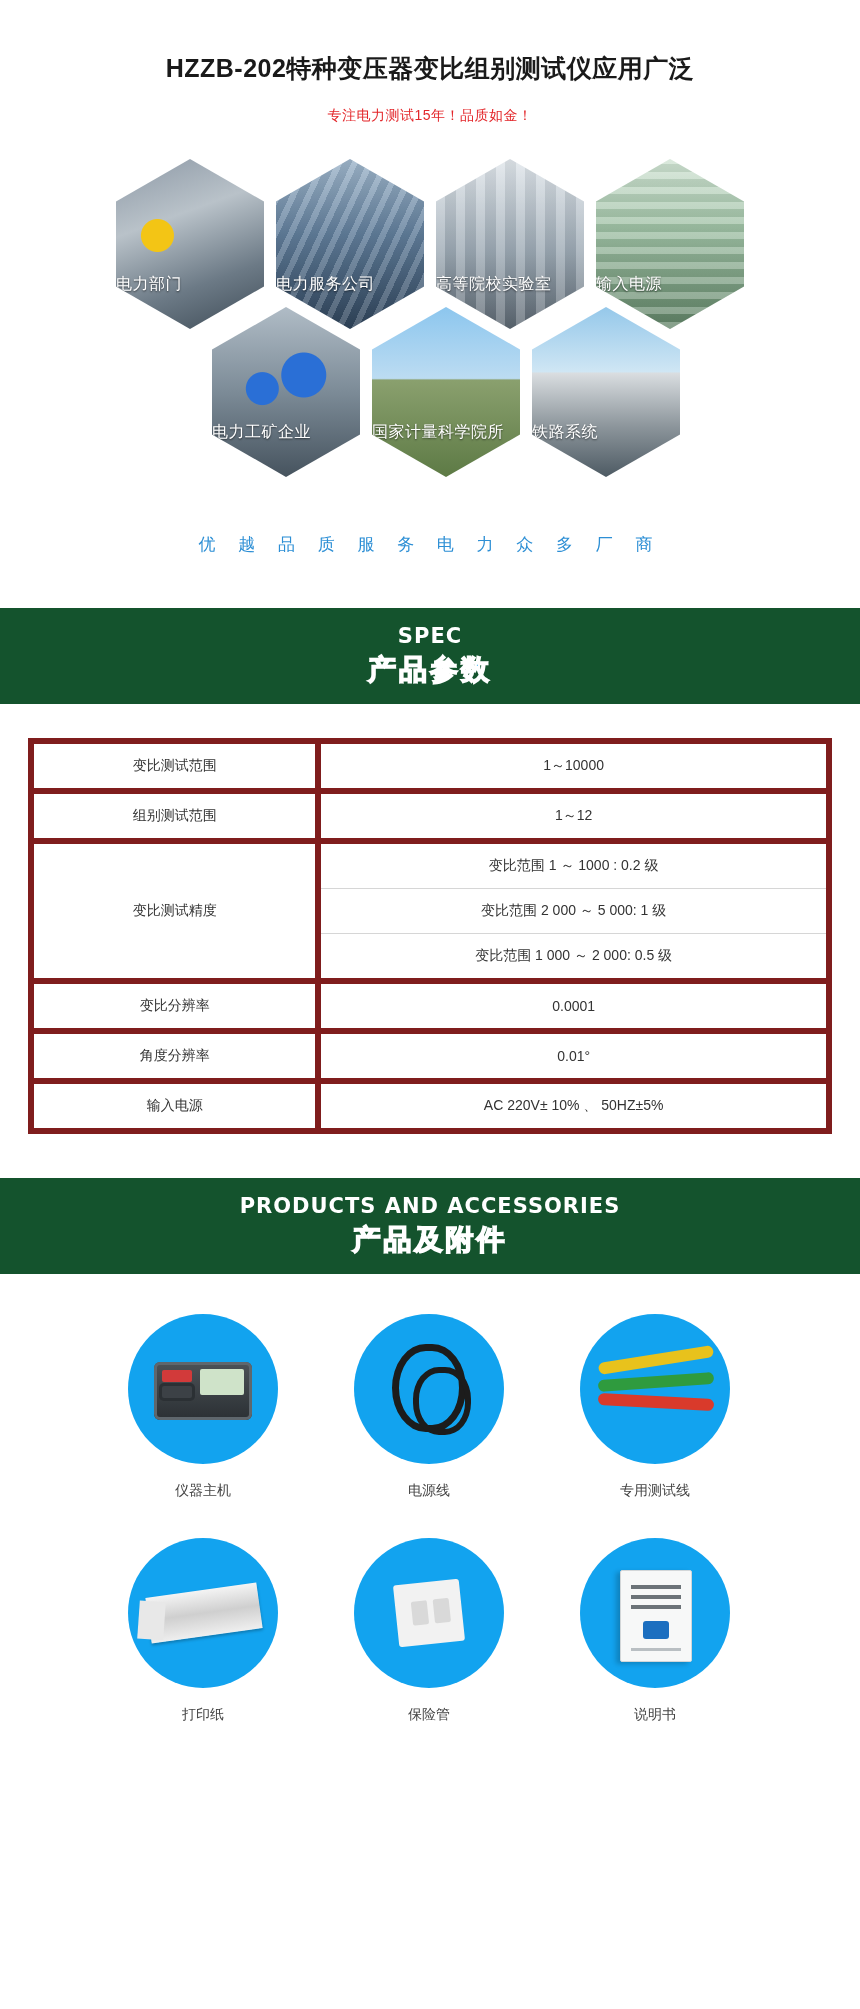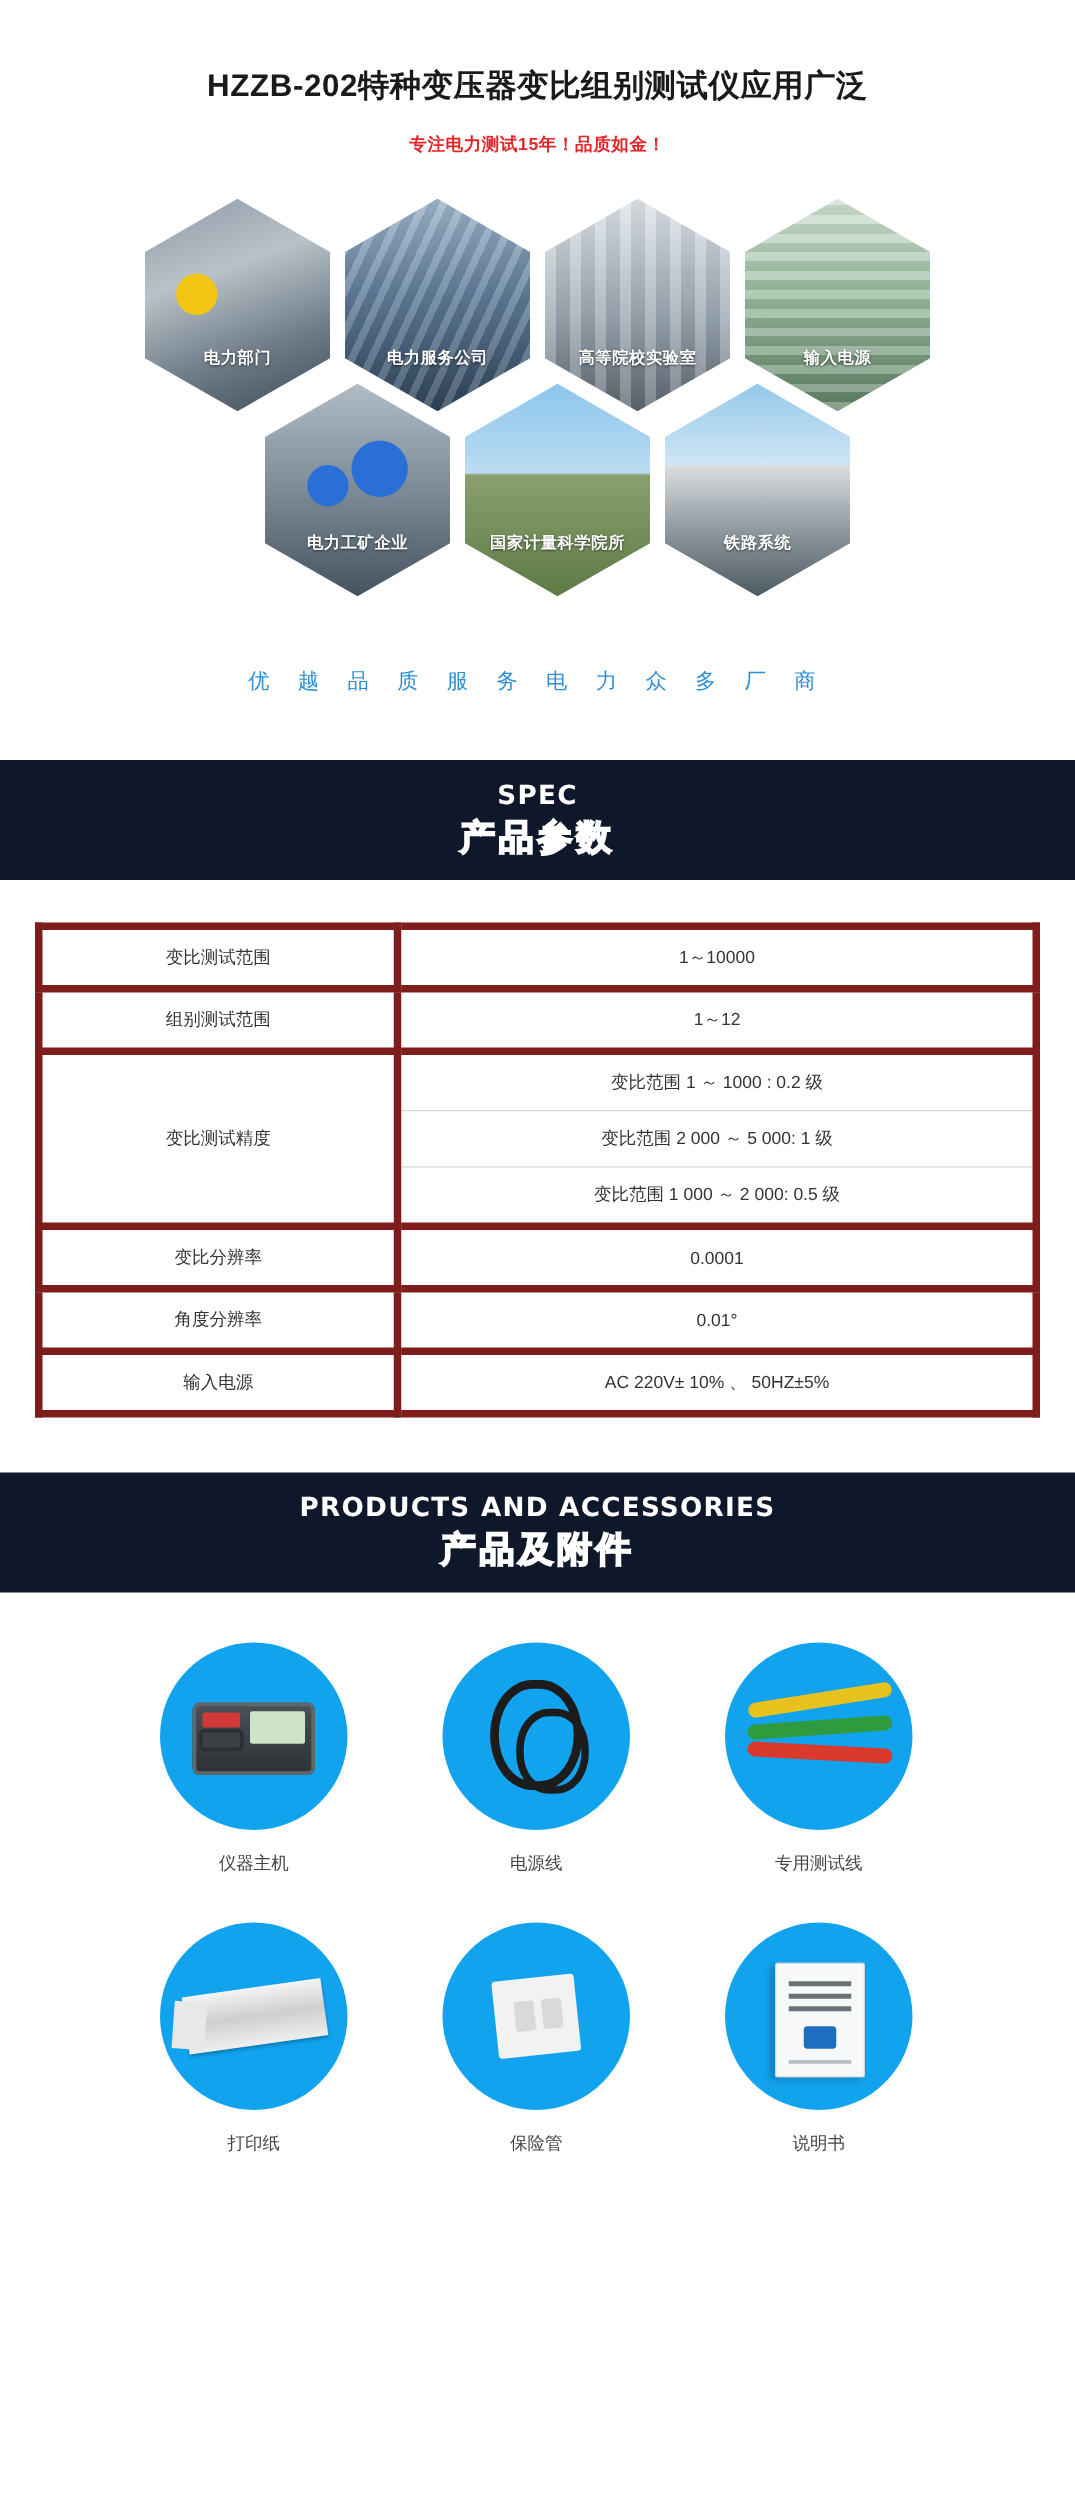--- a/index.html
+++ b/index.html
@@ -16,21 +16,21 @@
   .hero { padding: 32px 0 0 0; text-align: center; }
   .hero-title {
     font-size: 25px;
     font-weight: bold;
     color: #1a1a1a;
     letter-spacing: 0.5px;
     margin: 20px 0 0 0;
   }
   .hero-sub {
     font-size: 14px;
-    font-weight: bold;
+    font-weight: normal;
     color: #e3262a;
     margin-top: 22px;
     letter-spacing: 0.5px;
   }
 
   
   .hex-wrap { margin-top: 34px; position: relative; height: 340px; }
   .hex-row { display: flex; justify-content: center; gap: 12px; }
   .hex-row.second { margin-top: -22px; margin-left: 32px; }
   .hex {
@@ -38,24 +38,24 @@
     width: 148px;
     height: 170px;
     clip-path: polygon(50% 0%, 100% 25%, 100% 75%, 50% 100%, 0% 75%, 0% 25%);
     overflow: hidden;
   }
   .hex .photo { position: absolute; inset: 0; }
   .hex .cap {
     position: absolute;
     left: 0; right: 0;
     bottom: 34px;
-    text-align: center;
+    text-align: left;
     color: #fff;
-    font-size: 13px;
-    font-weight: bold;
+    font-size: 16px;
+    font-weight: normal;
     text-shadow: 0 1px 2px rgba(0,0,0,0.6);
     letter-spacing: 0.5px;
   }
 
   
   .ph-power {
     background:
       radial-gradient(circle at 28% 45%, #f3c515 0 16px, transparent 17px),
       linear-gradient(160deg, #8d99a6 0%, #b9c2c9 35%, #6c7a86 70%, #3f4c57 100%);
   }
@@ -94,21 +94,21 @@
     text-align: center;
     color: #2d8fd5;
     font-size: 17px;
     letter-spacing: 9px;
     font-weight: 500;
   }
 
   
   .banner {
     margin-top: 52px;
-    background: #0f172a;
+    background: #14532d;
     height: 96px;
     display: flex;
     flex-direction: column;
     align-items: center;
     justify-content: center;
     color: #fff;
   }
   .banner .en {
     font-size: 21px;
     font-weight: bold;

